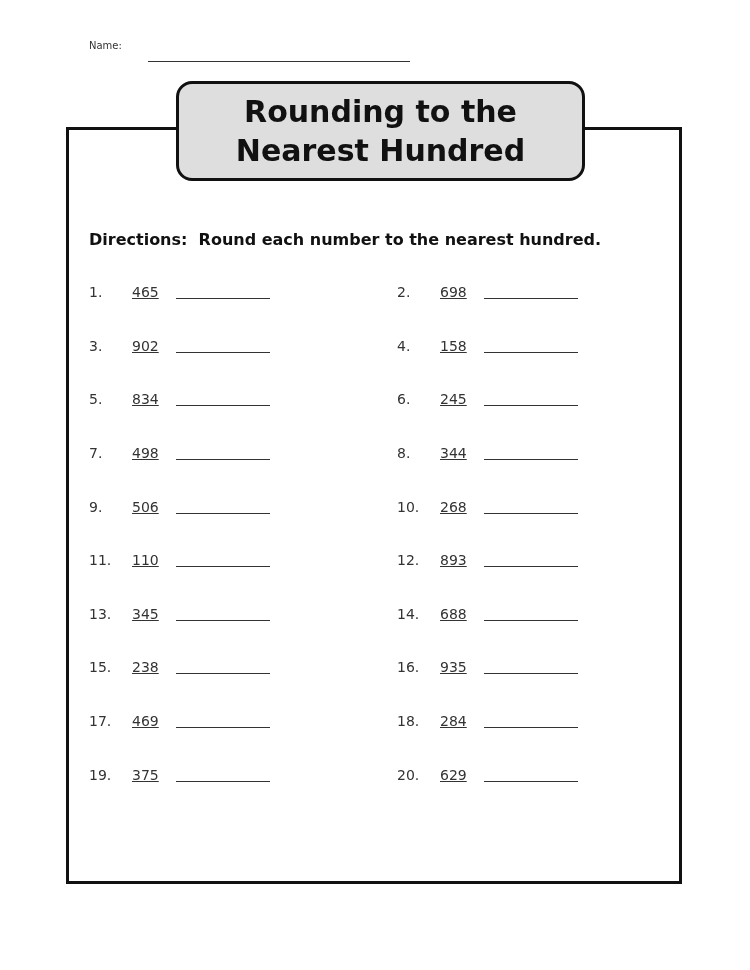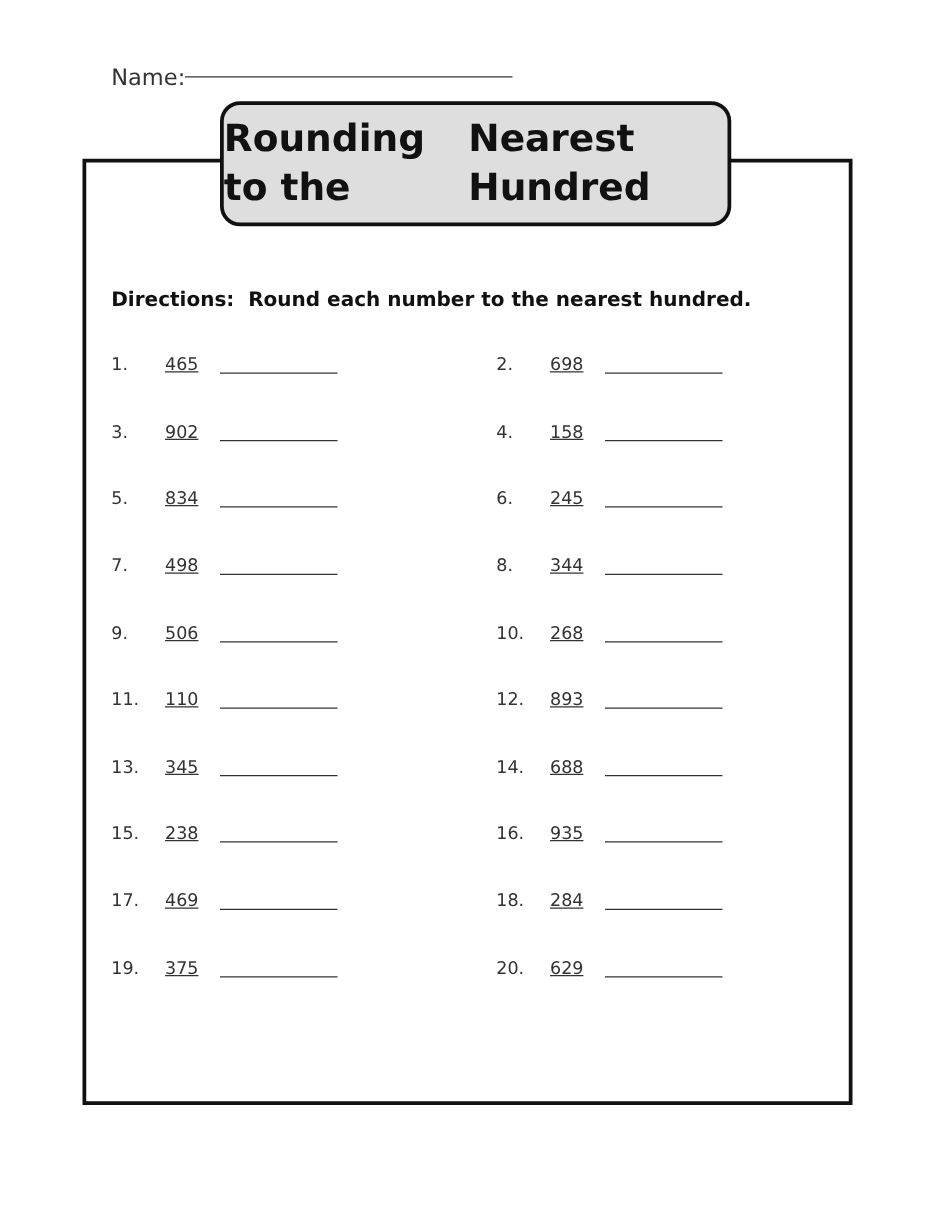--- a/index.html
+++ b/index.html
@@ -1,29 +1,29 @@
 <!DOCTYPE html>
 <html><head>
 <meta charset="utf-8">
 <style>
   html, body { margin: 0; padding: 0; }
   body {
     width: 750px; height: 970px; background: #ffffff; position: relative;
     font-family: "DejaVu Sans", sans-serif; color: #222;
   }
-  .name-row { position: absolute; left: 89px; top: 52px; font-size: 18px; color: #333; }
+  .name-row { position: absolute; left: 89px; top: 40px; font-size: 10px; color: #333; }
   .name-line { position: absolute; left: 148px; top: 61px; width: 262px; border-top: 1px solid #333; }
   .frame {
     position: absolute; left: 66px; top: 127px; width: 616px; height: 757px;
     border: 3px solid #111; box-sizing: border-box;
   }
   .title-box {
     position: absolute; left: 176px; top: 81px; width: 409px; height: 100px;
     background: #dedede; border: 3px solid #111; border-radius: 16px; box-sizing: border-box;
-    display: flex; flex-direction: row; align-items: center; justify-content: center;
+    display: flex; flex-direction: column; align-items: center; justify-content: center;
     font-weight: bold; font-size: 30px; line-height: 39px; color: #111;
   }
   .directions {
     position: absolute; left: 89px; top: 230px; font-weight: bold; font-size: 16px; color: #111;
     white-space: pre;
   }
   .problem { position: absolute; font-size: 14px; color: #333; height: 18px; }
   .problem .num { position: absolute; left: 0; top: 0; }
   .problem .val { position: absolute; left: 43px; top: 0; text-decoration: underline; }
   .problem .blank { position: absolute; left: 87px; top: 14px; width: 94px; border-top: 1px solid #333; }

